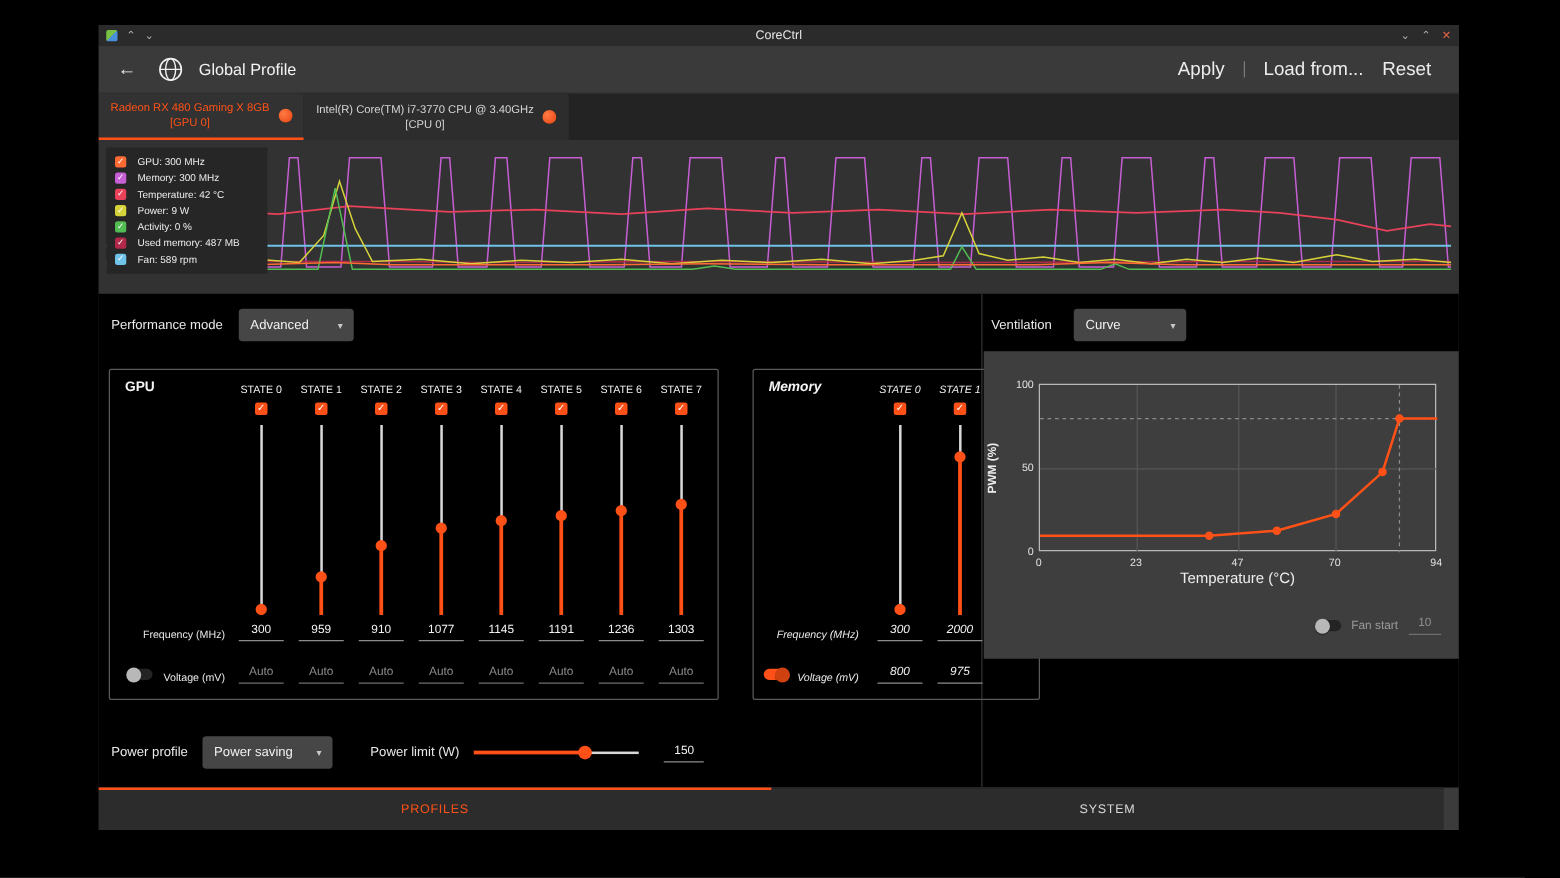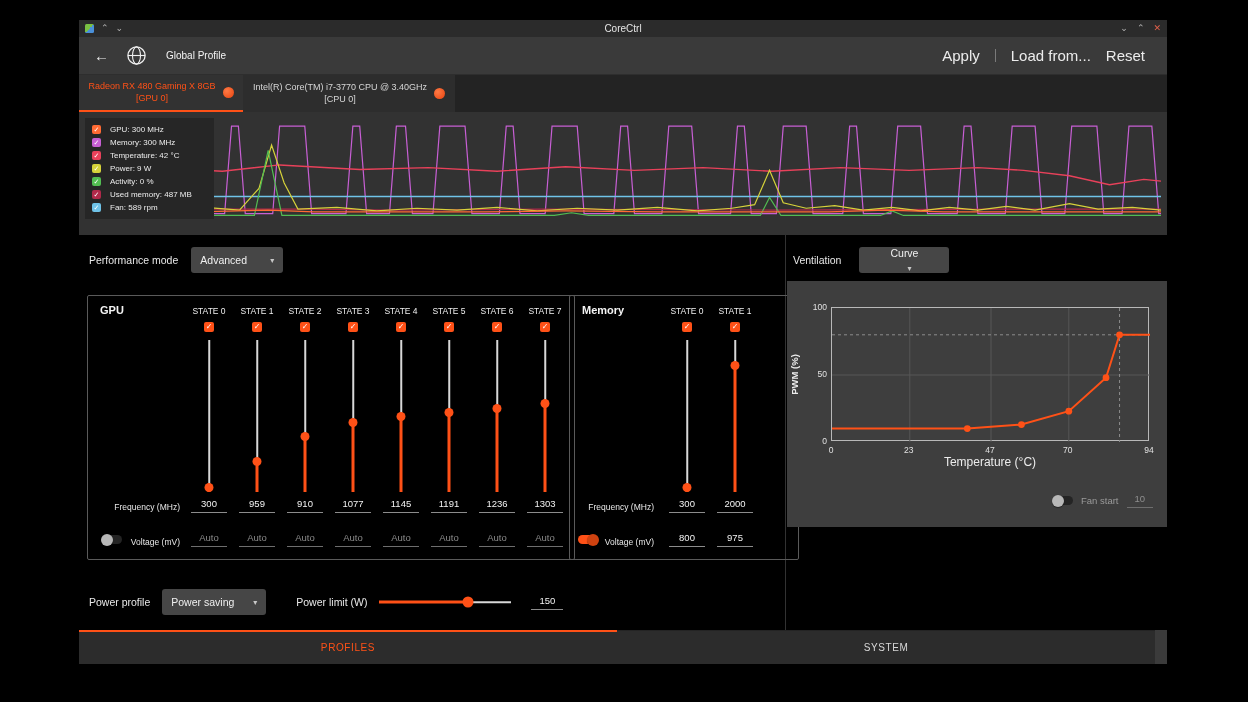--- a/index.html
+++ b/index.html
@@ -16,21 +16,21 @@
   .tb-left { position:absolute; left:6px; top:0; height:17px; display:flex; align-items:center; gap:7px; z-index:2; }
   .tb-right { position:absolute; right:6px; top:0; height:17px; display:flex; align-items:center; gap:9px; z-index:2; }
   .tb-ico { font-size:9px; color:#b5b5b5; line-height:17px; cursor:default; }
   .tb-ico.close { color:#e0604a; }
   .app-ico { width:9px; height:9px; border-radius:1.5px; background:linear-gradient(135deg,#7ac043 0 50%,#4a90d9 50% 100%); }
 
   
   .header { position:absolute; top:17px; left:0; right:0; height:38px; background:#3a3a3a; border-bottom:1px solid #2e2e2e; display:flex; align-items:center; }
   .back { margin-left:15px; font-size:15px; color:#ececec; }
   .globe { margin-left:17px; }
-  .header-title { margin-left:19px; font-size:10px; color:#f4f4f4; }
+  .header-title { margin-left:12px; font-size:13px; color:#f4f4f4; }
   .header-spacer { flex:1; }
   .header-actions { display:flex; align-items:center; gap:15px; margin-right:22px; font-size:15px; color:#ececec; }
   .hsep { width:1px; height:13px; background:#7a7a7a; }
   .txt-btn { cursor:default; }
 
   
   .tabbar { position:absolute; top:55px; left:0; right:0; height:37px; background:#232323; display:flex; }
   .dtab { height:100%; display:flex; align-items:center; justify-content:center; gap:7px; font-size:9px; line-height:1.3; text-align:center; }
   .dtab .tab-ico { width:11px; height:11px; border-radius:50%; background:radial-gradient(circle at 35% 35%, #ff7a45, #e8430e); flex:0 0 auto; }
   .dtab.active { width:164px; background:#323232; color:var(--accent); border-bottom:2px solid var(--accent); }
@@ -48,21 +48,21 @@
   .main { position:absolute; top:215px; left:0; right:0; height:395px; background:#000000; }
   .left-panel { position:absolute; left:0; top:0; width:707px; height:100%; border-right:1px solid #323232; }
   .right-panel { position:absolute; left:708px; top:0; right:0; height:100%; }
   .form-row { position:absolute; display:flex; align-items:center; }
   .form-label { font-size:10.5px; color:#e8e8e8; white-space:nowrap; }
   .dropdown { height:26px; background:#464646; border-radius:3px; display:flex; align-items:center; justify-content:space-between; padding:0 9px; font-size:10.5px; color:#f0f0f0; box-shadow:0 1px 2px rgba(0,0,0,.35); }
   .caret { font-size:8px; color:#c8c8c8; margin-left:10px; }
 
   .groupbox { position:absolute; border:1px solid #5a5a5a; border-radius:2px; }
   .gpu-box { left:8px; top:60px; width:488px; height:265px; }
-  .mem-box { left:490px; top:60px; width:230px; height:265px; }
+  .mem-box { left:523px; top:60px; width:230px; height:265px;font-style:italic; }
   .box-title { position:absolute; left:12px; top:8px; font-size:11px; font-weight:bold; color:#f4f4f4; }
   .states { position:absolute; top:0; height:100%; }
   .gpu-box .states { left:97px; width:384px; }
   .mem-box .states { left:93px; width:96px; }
   .state-col { position:absolute; top:0; width:48px; height:100%; }
   .st-label { position:absolute; top:10px; width:100%; text-align:center; font-size:8.5px; color:#f0f0f0; }
   .checkbox { position:absolute; top:26px; left:50%; transform:translateX(-50%); width:10px; height:10px; border-radius:2px; background:var(--accent); color:#fff; font-size:8px; line-height:10px; text-align:center; }
   .vslider { position:absolute; top:44px; left:50%; transform:translateX(-50%); width:12px; height:152px; }
   .vs-top { position:absolute; left:50%; transform:translateX(-50%); top:0; width:1.5px; background:#d8d8d8; }
   .vs-fill { position:absolute; left:50%; transform:translateX(-50%); width:3px; background:var(--accent); bottom:0; }
@@ -352,21 +352,21 @@
           <div class="hs-rest" id="ps-rest" style="width: 43.56px;"></div>
           <div class="hs-handle" id="ps-handle" style="left: 88.44px;"></div>
         </div>
         <span class="field-val" style="margin-left:8px;">150</span>
       </div>
     </div>
 
     <div class="right-panel">
       <div class="form-row" style="left:6px; top:12px; gap:18px;">
         <span class="form-label">Ventilation</span>
-        <div class="dropdown" style="width:90px;flex-direction:column;">
+        <div class="dropdown" style="width:90px;">
           <span>Curve</span>
           <span class="caret">▾</span>
         </div>
       </div>
 
       <div class="vent-panel">
         <div class="fan-chart" id="fan-chart">
           <div class="ylabel-wrap">
               <span class="ylabel">PWM (%)</span>
             </div>

